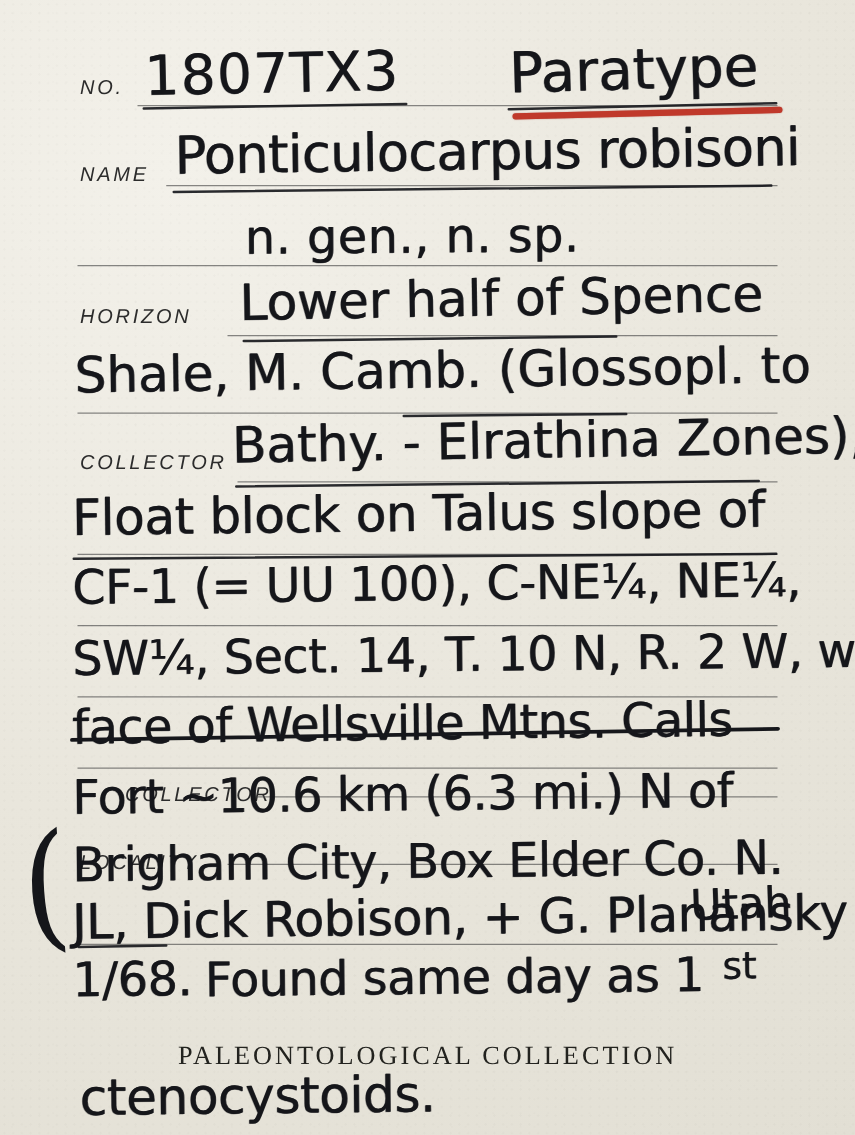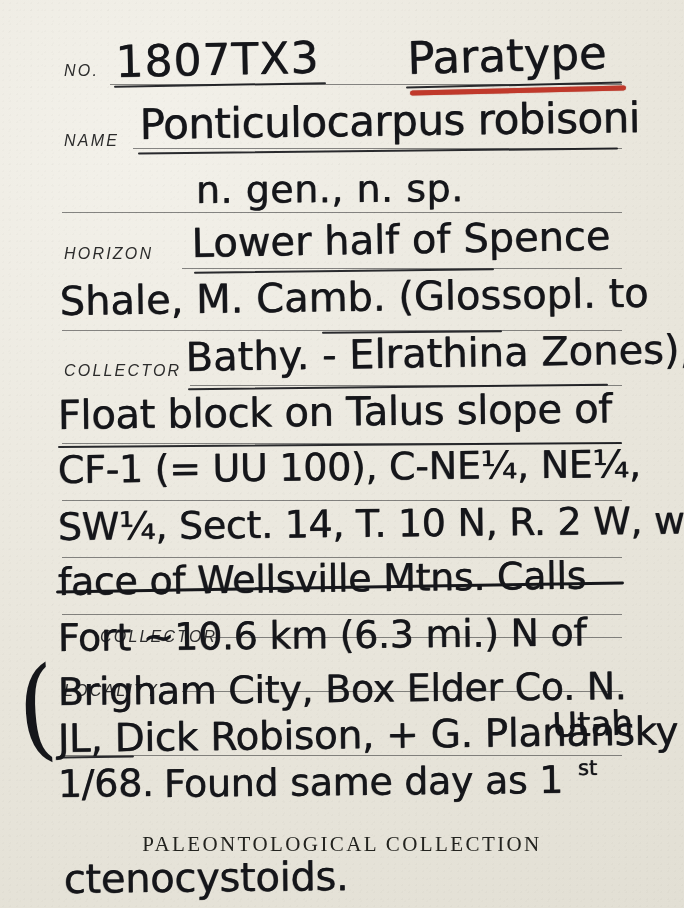--- a/index.html
+++ b/index.html
@@ -173,19 +173,19 @@
 
   <div class="hand hw" style="left:553px; top:705px; font-size:34px; transform:rotate(-2deg);">Utah</div>
 
   <div class="paren" style="left:18px; top:660px; font-size:96px; line-height:96px; transform:rotate(-4deg) scaleY(1.15);">(</div>
 
   <div class="hand hw" style="left:58px; top:716px; font-size:39px; letter-spacing:-0.3px; transform:rotate(-0.7deg);">JL, Dick Robison, + G. Planansky</div>
   <div class="underline" style="left:62px; top:756px; width:72px; transform:rotate(-1deg);"></div>
 
   <div class="hand hw" style="left:58px; top:762px; font-size:38px; letter-spacing:-0.3px; transform:rotate(-0.6deg);">1/68.</div>
   <div class="hand hw" style="left:164px; top:762px; font-size:38px; letter-spacing:-0.3px; transform:rotate(-0.6deg);">Found same day as 1</div>
-  <div class="hand hw" style="left:578px; top:756px; font-size:21px; transform:rotate(-0.6deg);">st</div>
+  <div class="hand hw" style="left:578px; top:756px; font-size:30px; transform:rotate(-0.6deg);">st</div>
 
   <div class="hand hw" style="left:64px; top:856px; font-size:40px; letter-spacing:-0.3px; transform:rotate(-0.6deg);">ctenocystoids.</div>
 
   <div class="inst" style="top:832px; font-size:21px;">PALEONTOLOGICAL COLLECTION</div>
 
 </div>
 
 </body></html>

